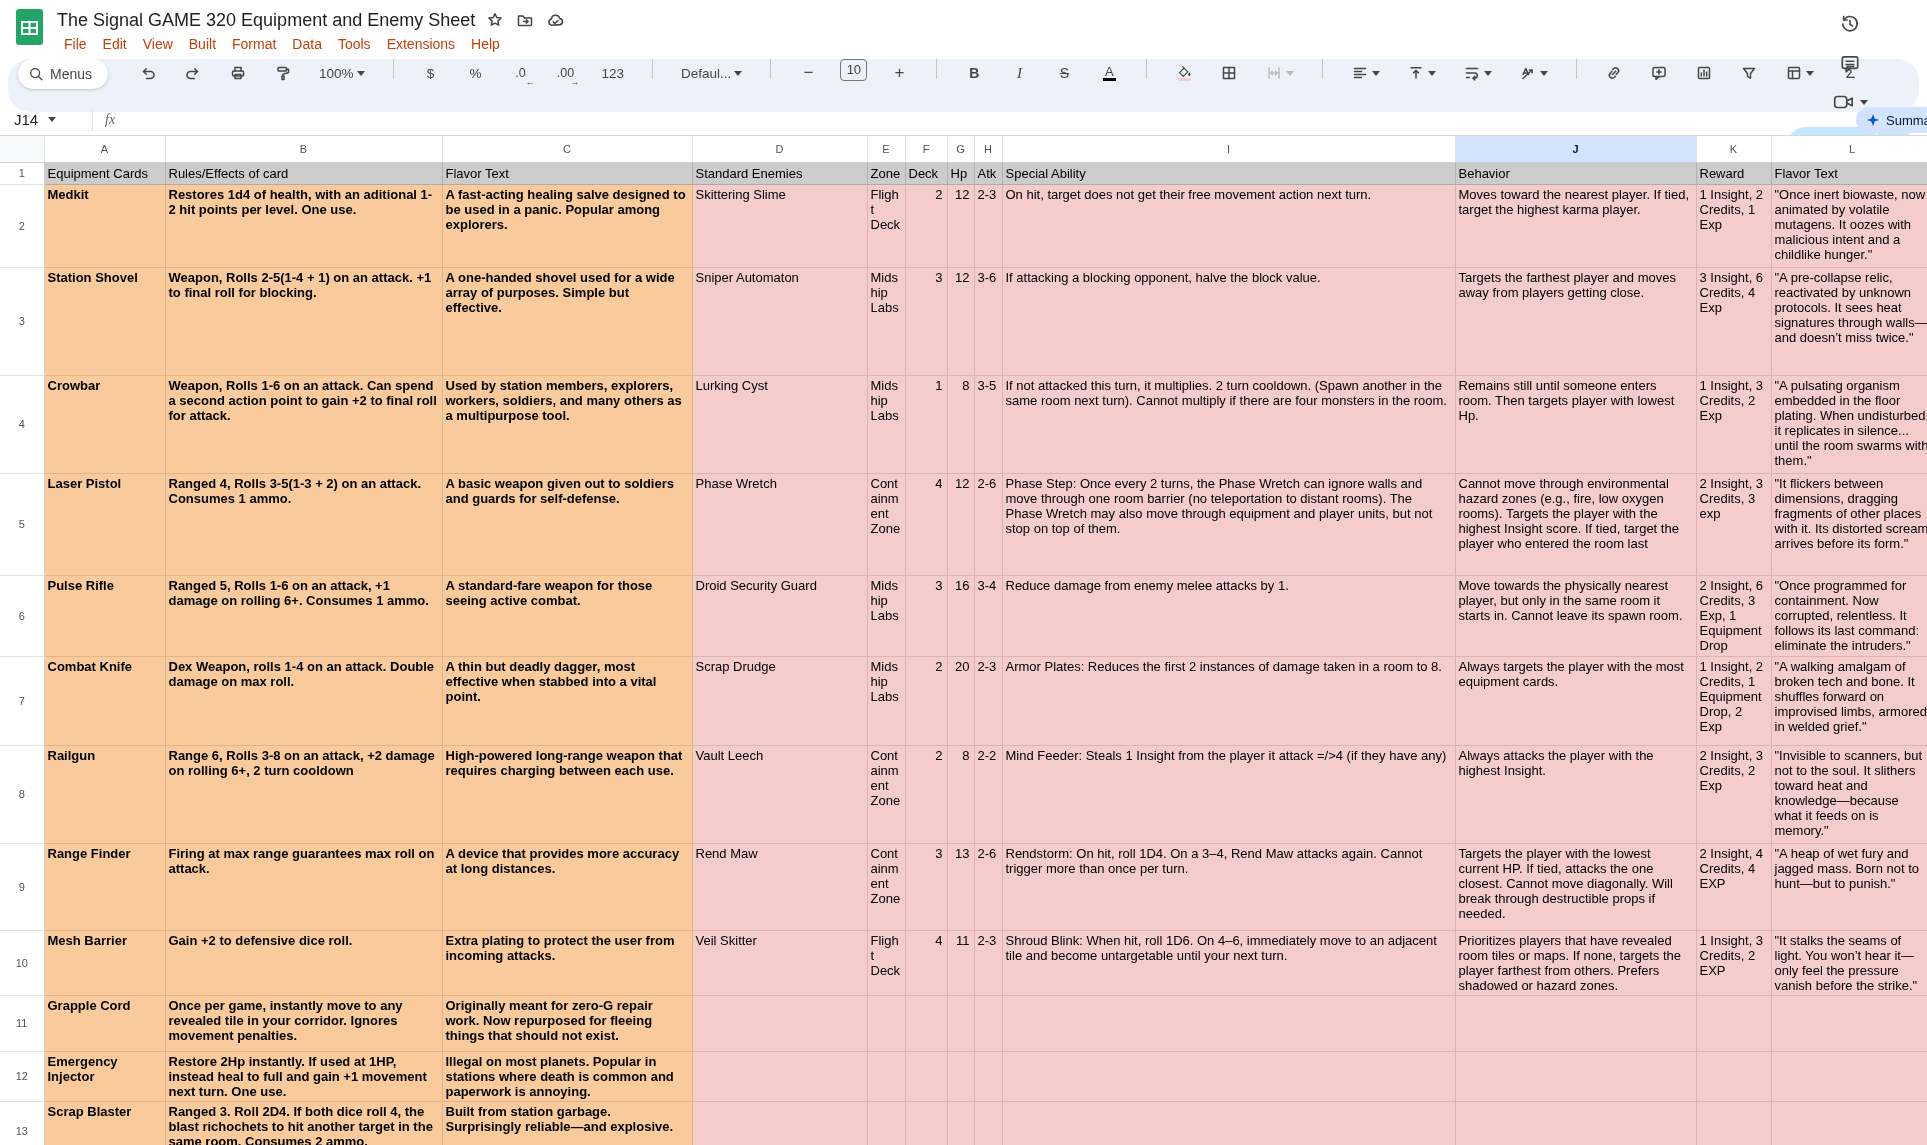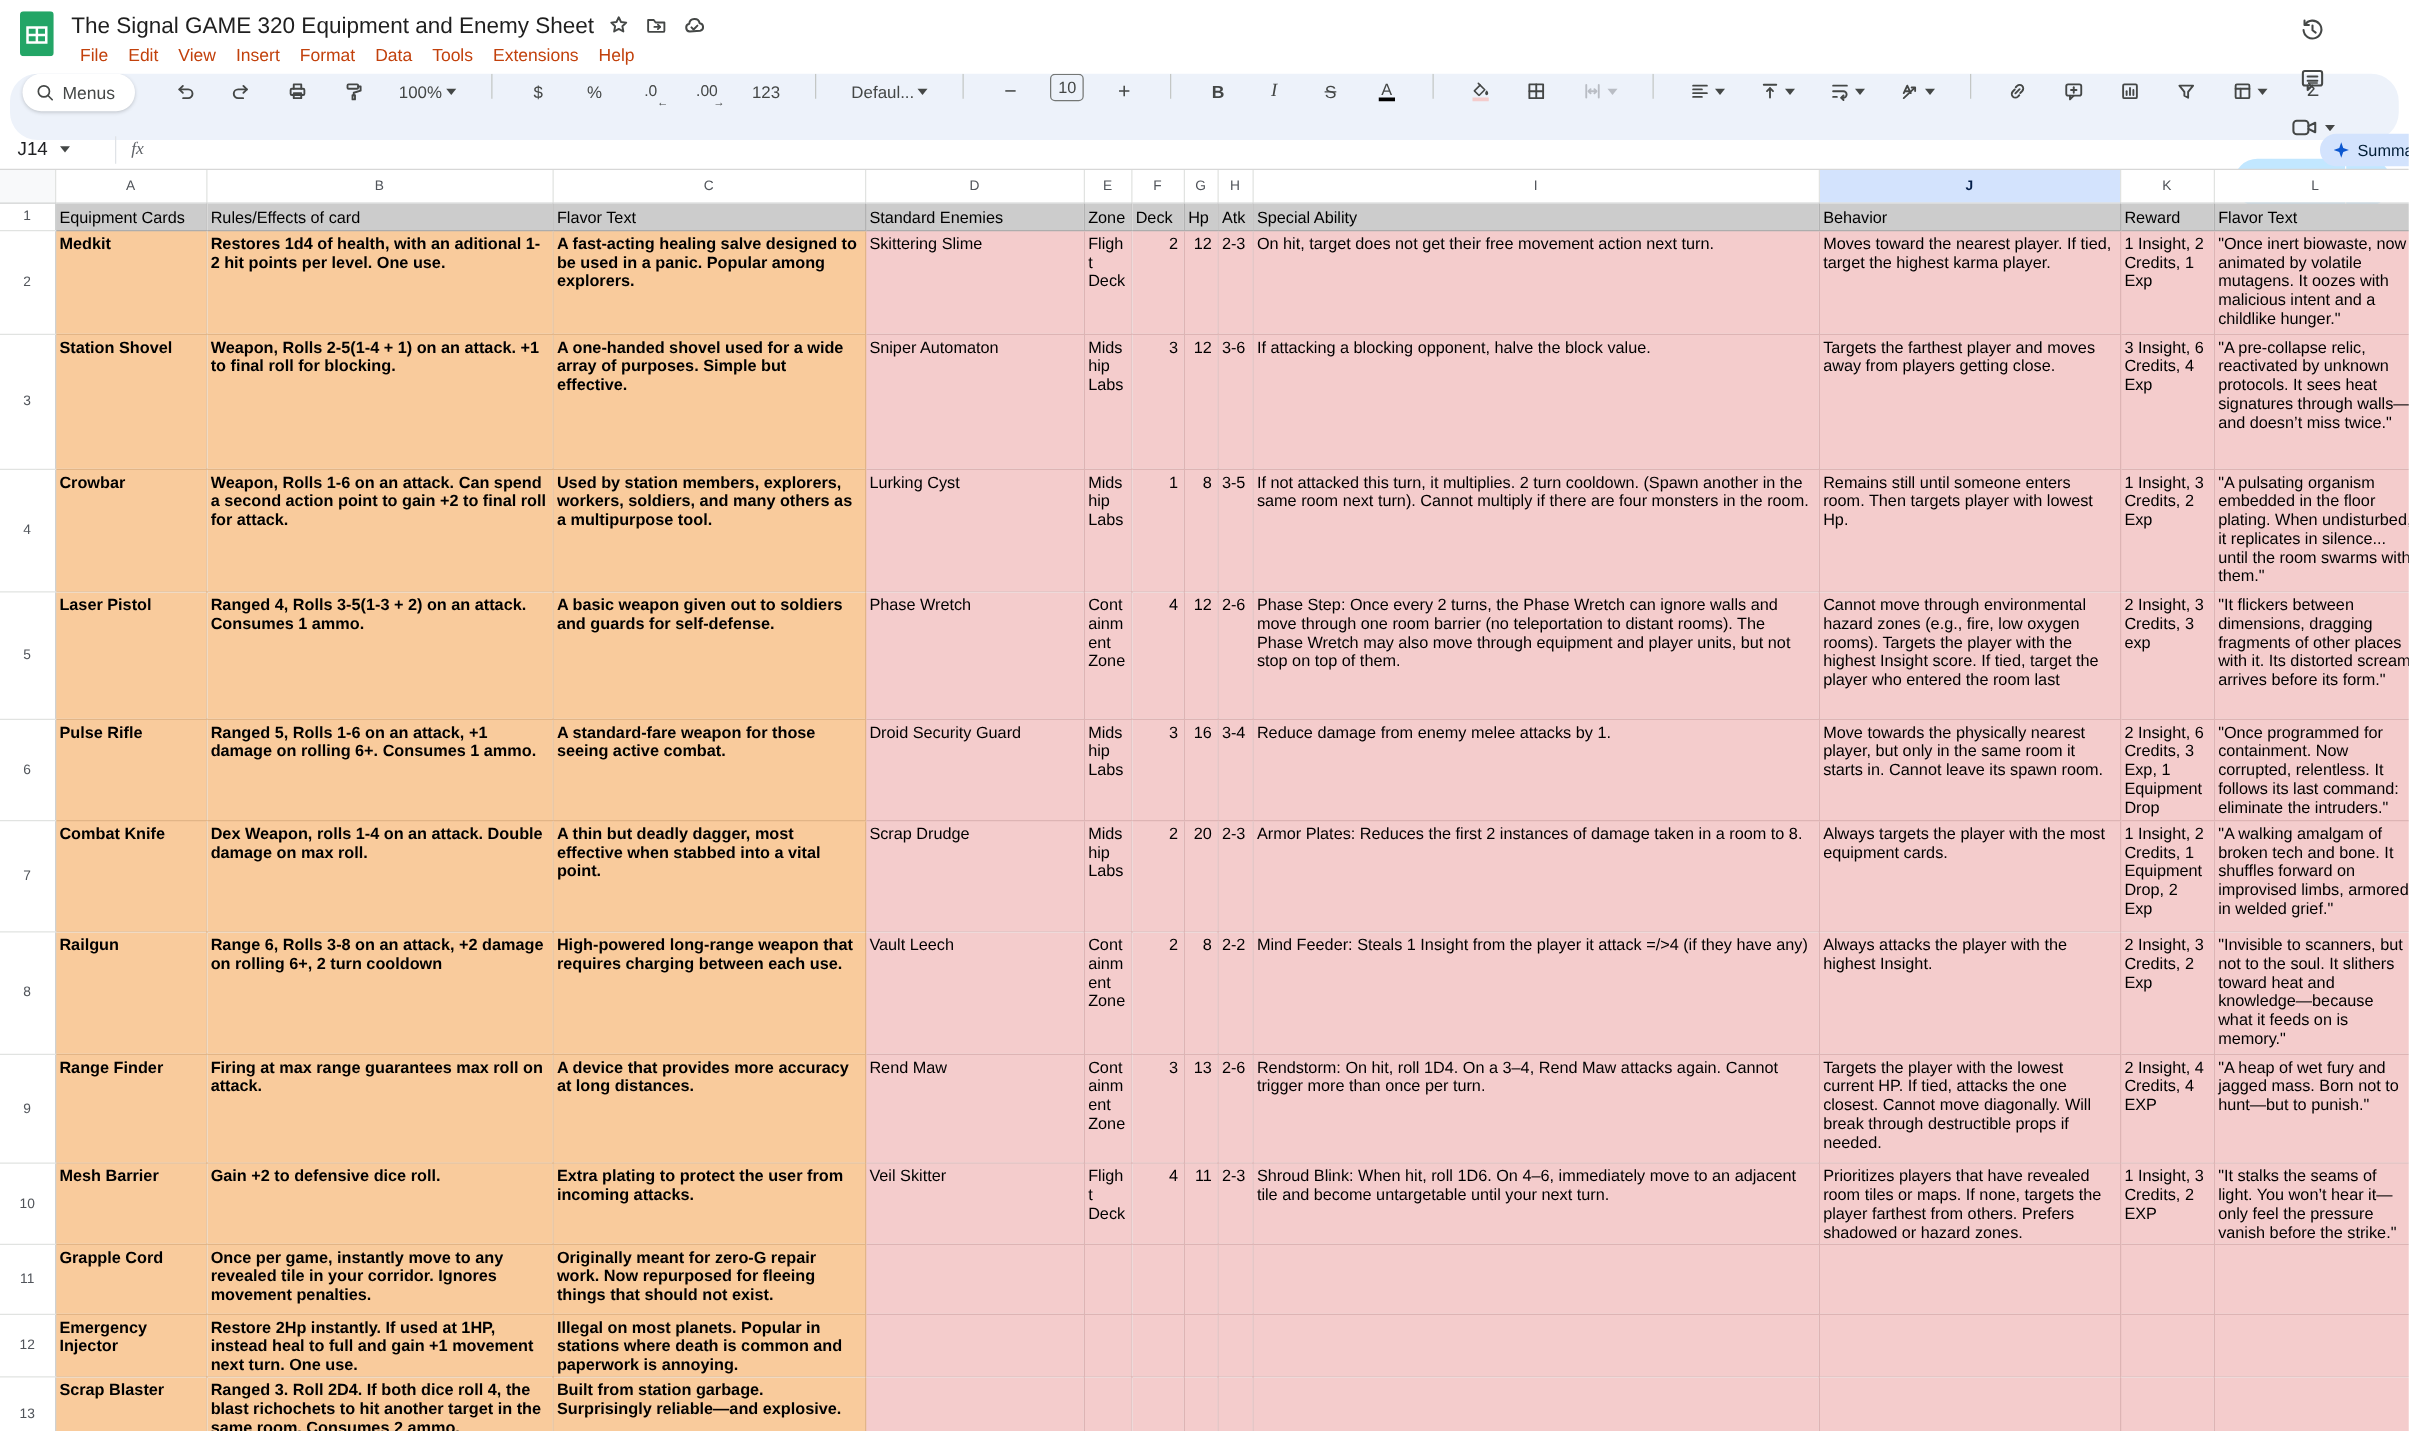--- a/index.html
+++ b/index.html
@@ -114,21 +114,21 @@
         <svg class="ic" width="19" height="19" viewBox="0 0 18 18">
             <path d="M5.5 13.5 a3 3 0 0 1 -.4 -5.9 A4 4 0 0 1 13 7.2 a2.9 2.9 0 0 1 .4 5.7 z"></path>
             <path d="M6.8 10.3 l1.6 1.6 2.9 -2.9"></path>
           </svg>
       </span>
     </div>
     <nav class="menubar" id="menubar">
         <span class="menu-item">File</span>
         <span class="menu-item">Edit</span>
         <span class="menu-item">View</span>
-        <span class="menu-item">Insert</span>
+        <span class="menu-item">Built</span>
         <span class="menu-item">Format</span>
         <span class="menu-item">Data</span>
         <span class="menu-item">Tools</span>
         <span class="menu-item">Extensions</span>
         <span class="menu-item">Help</span>
       </nav>
   </div>
   <div class="title-right">
     <span class="ricon">
       <svg class="ic" width="22" height="22" viewBox="0 0 20 20">

